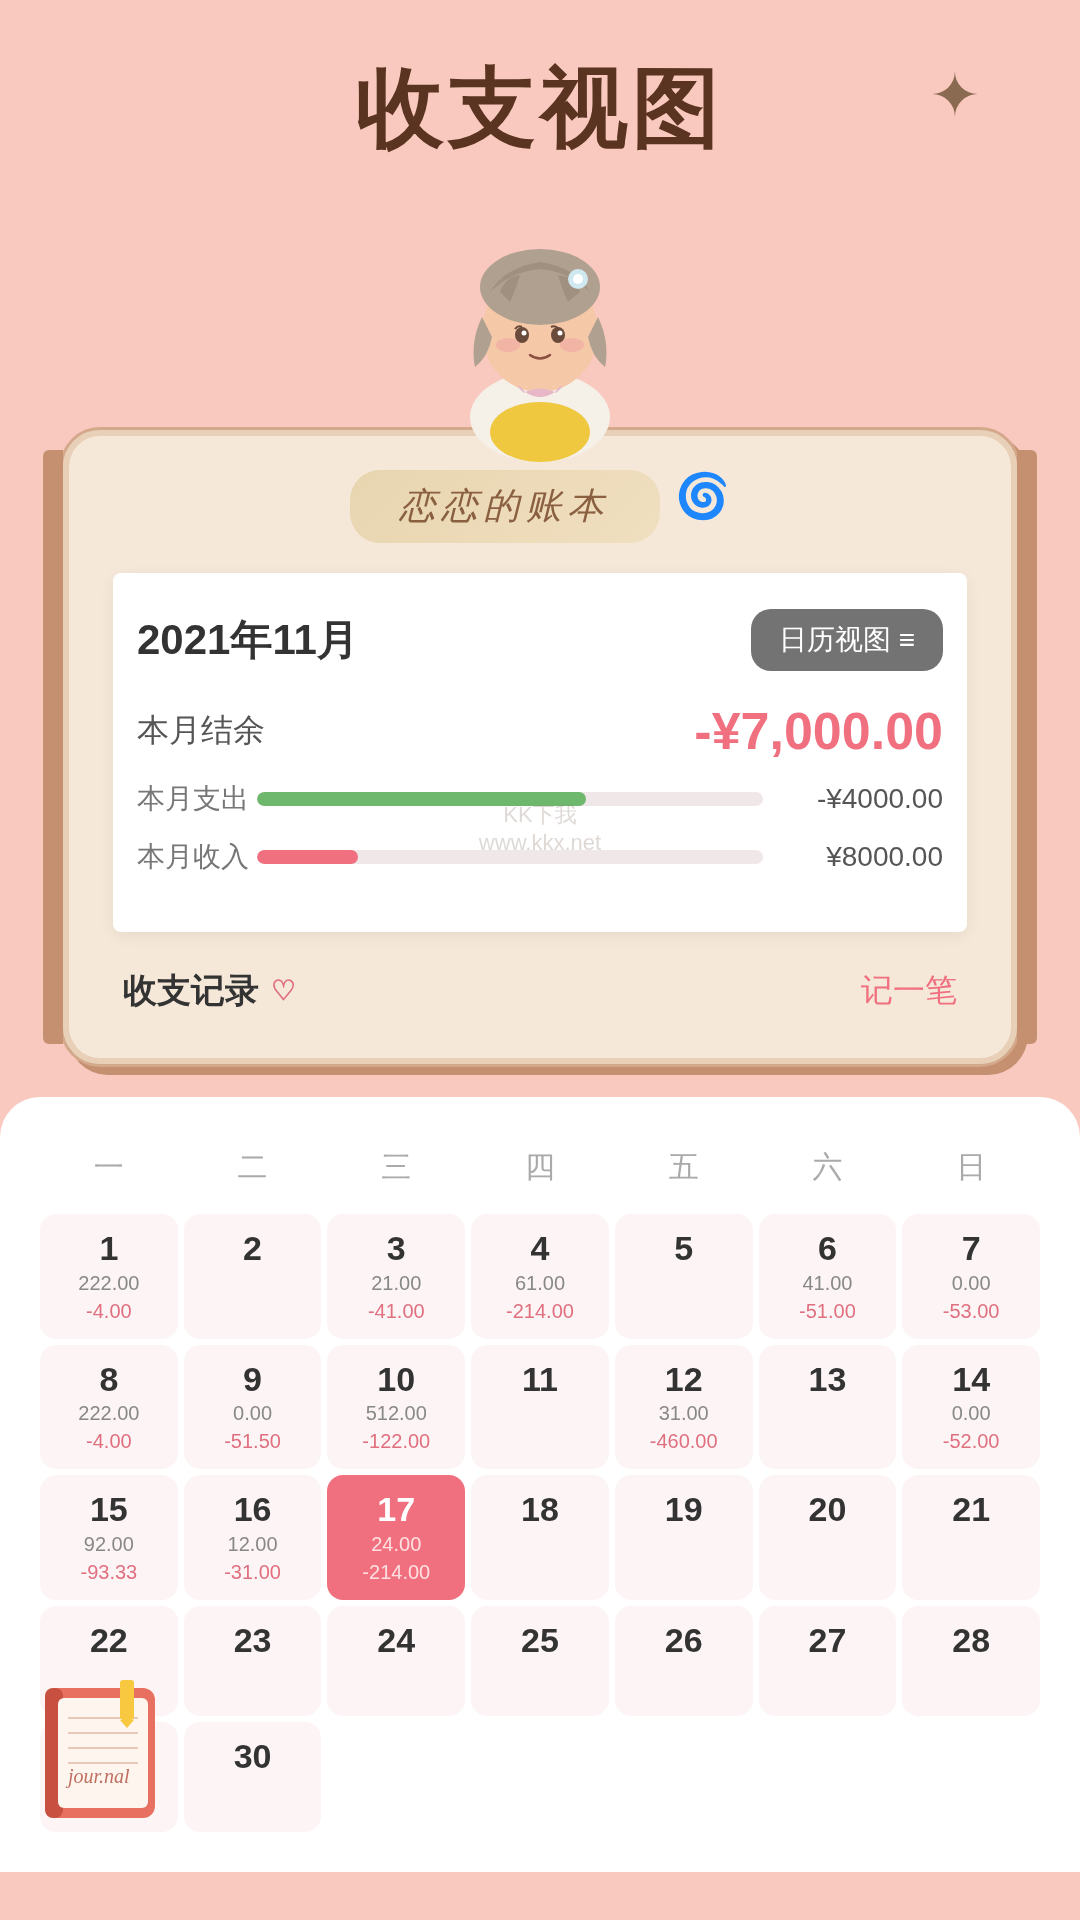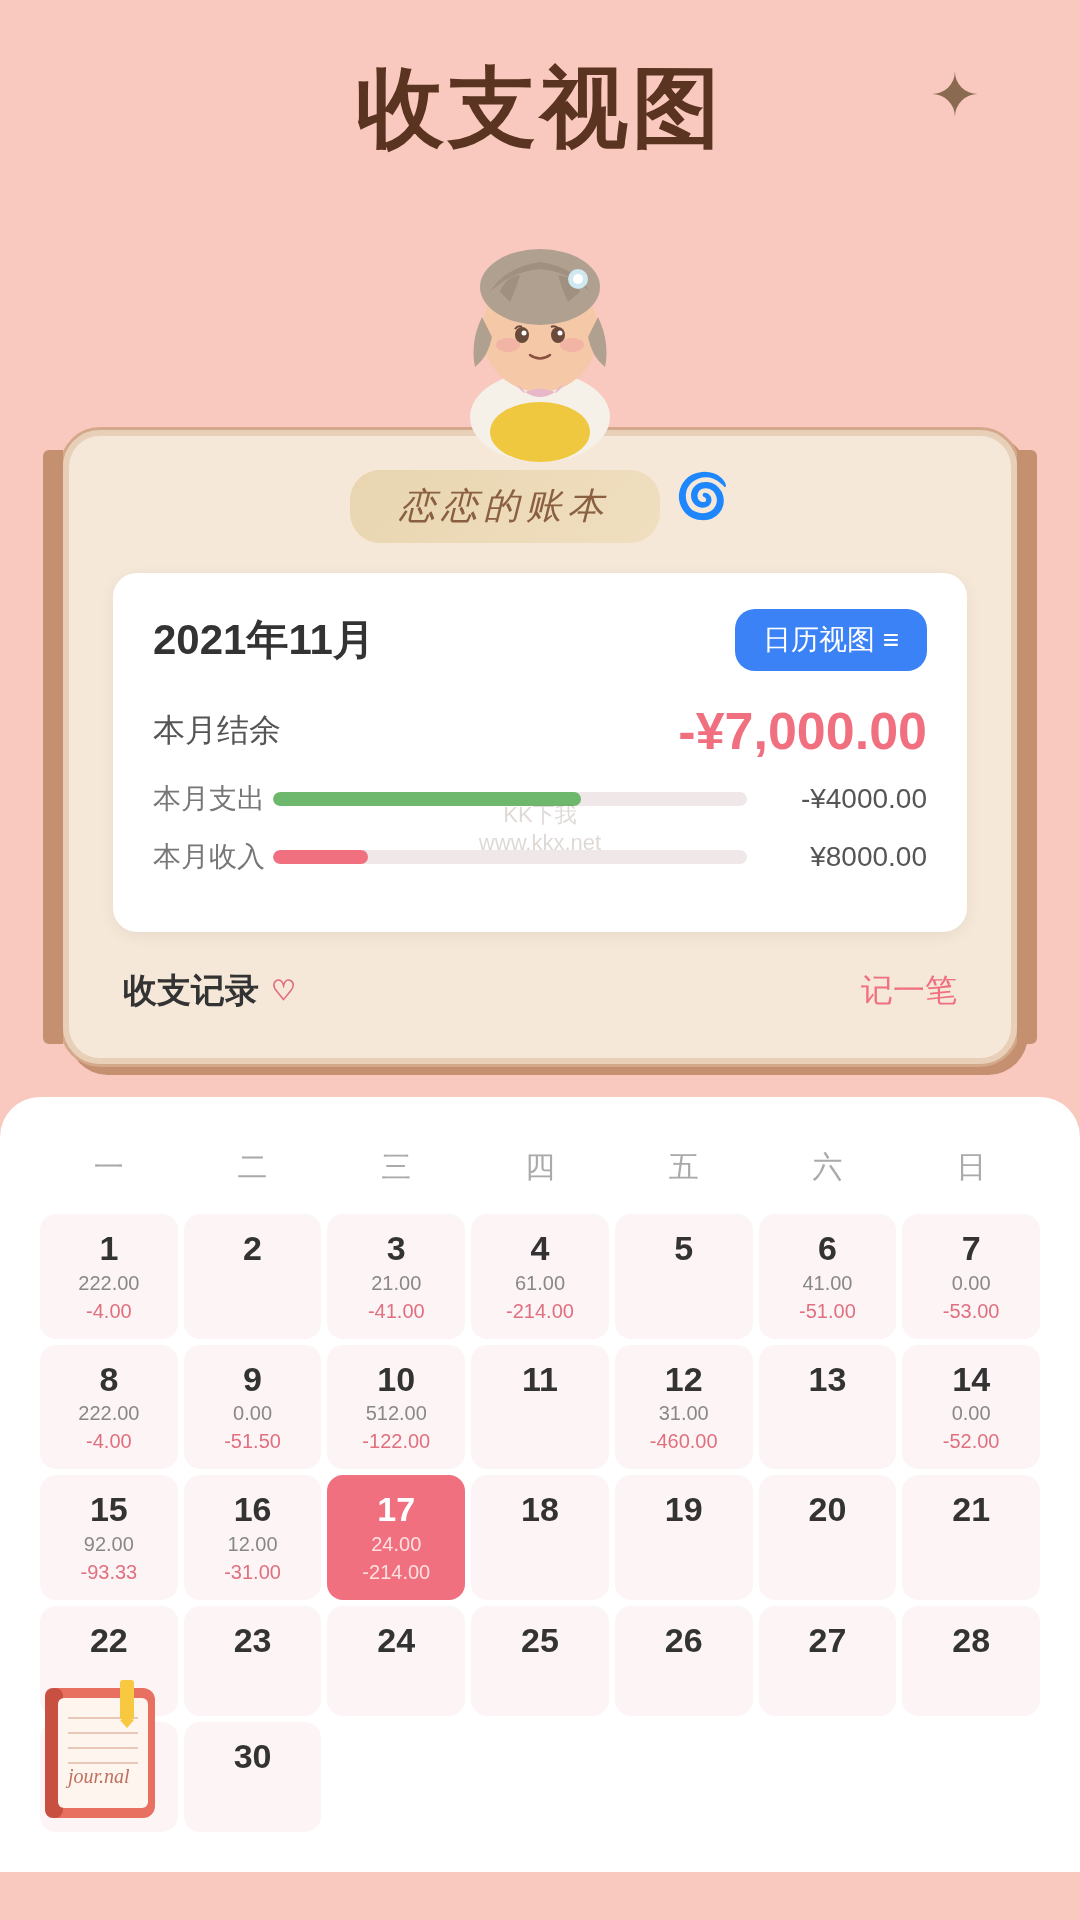--- a/index.html
+++ b/index.html
@@ -108,40 +108,40 @@
       font-style: italic;
     }
 
     .sun-icon {
       font-size: 44px;
     }
 
     
     .white-card {
       background: white;
-      border-radius: 24px;
-      padding: 36px 40px;
+      border-radius: 8px;
+      padding: 36px 24px;
       box-shadow: 0 4px 16px rgba(0,0,0,0.06);
     }
 
     .card-header {
       display: flex;
       justify-content: space-between;
       align-items: center;
       margin-bottom: 30px;
     }
 
     .month-title {
       font-size: 42px;
       font-weight: 700;
       color: #333;
     }
 
     .calendar-btn {
-      background: #3b82f6;
+      background: #737373;
       color: white;
       border-radius: 20px;
       padding: 12px 28px;
       font-size: 28px;
       display: flex;
       align-items: center;
       gap: 8px;
     }
 
     .balance-row {

